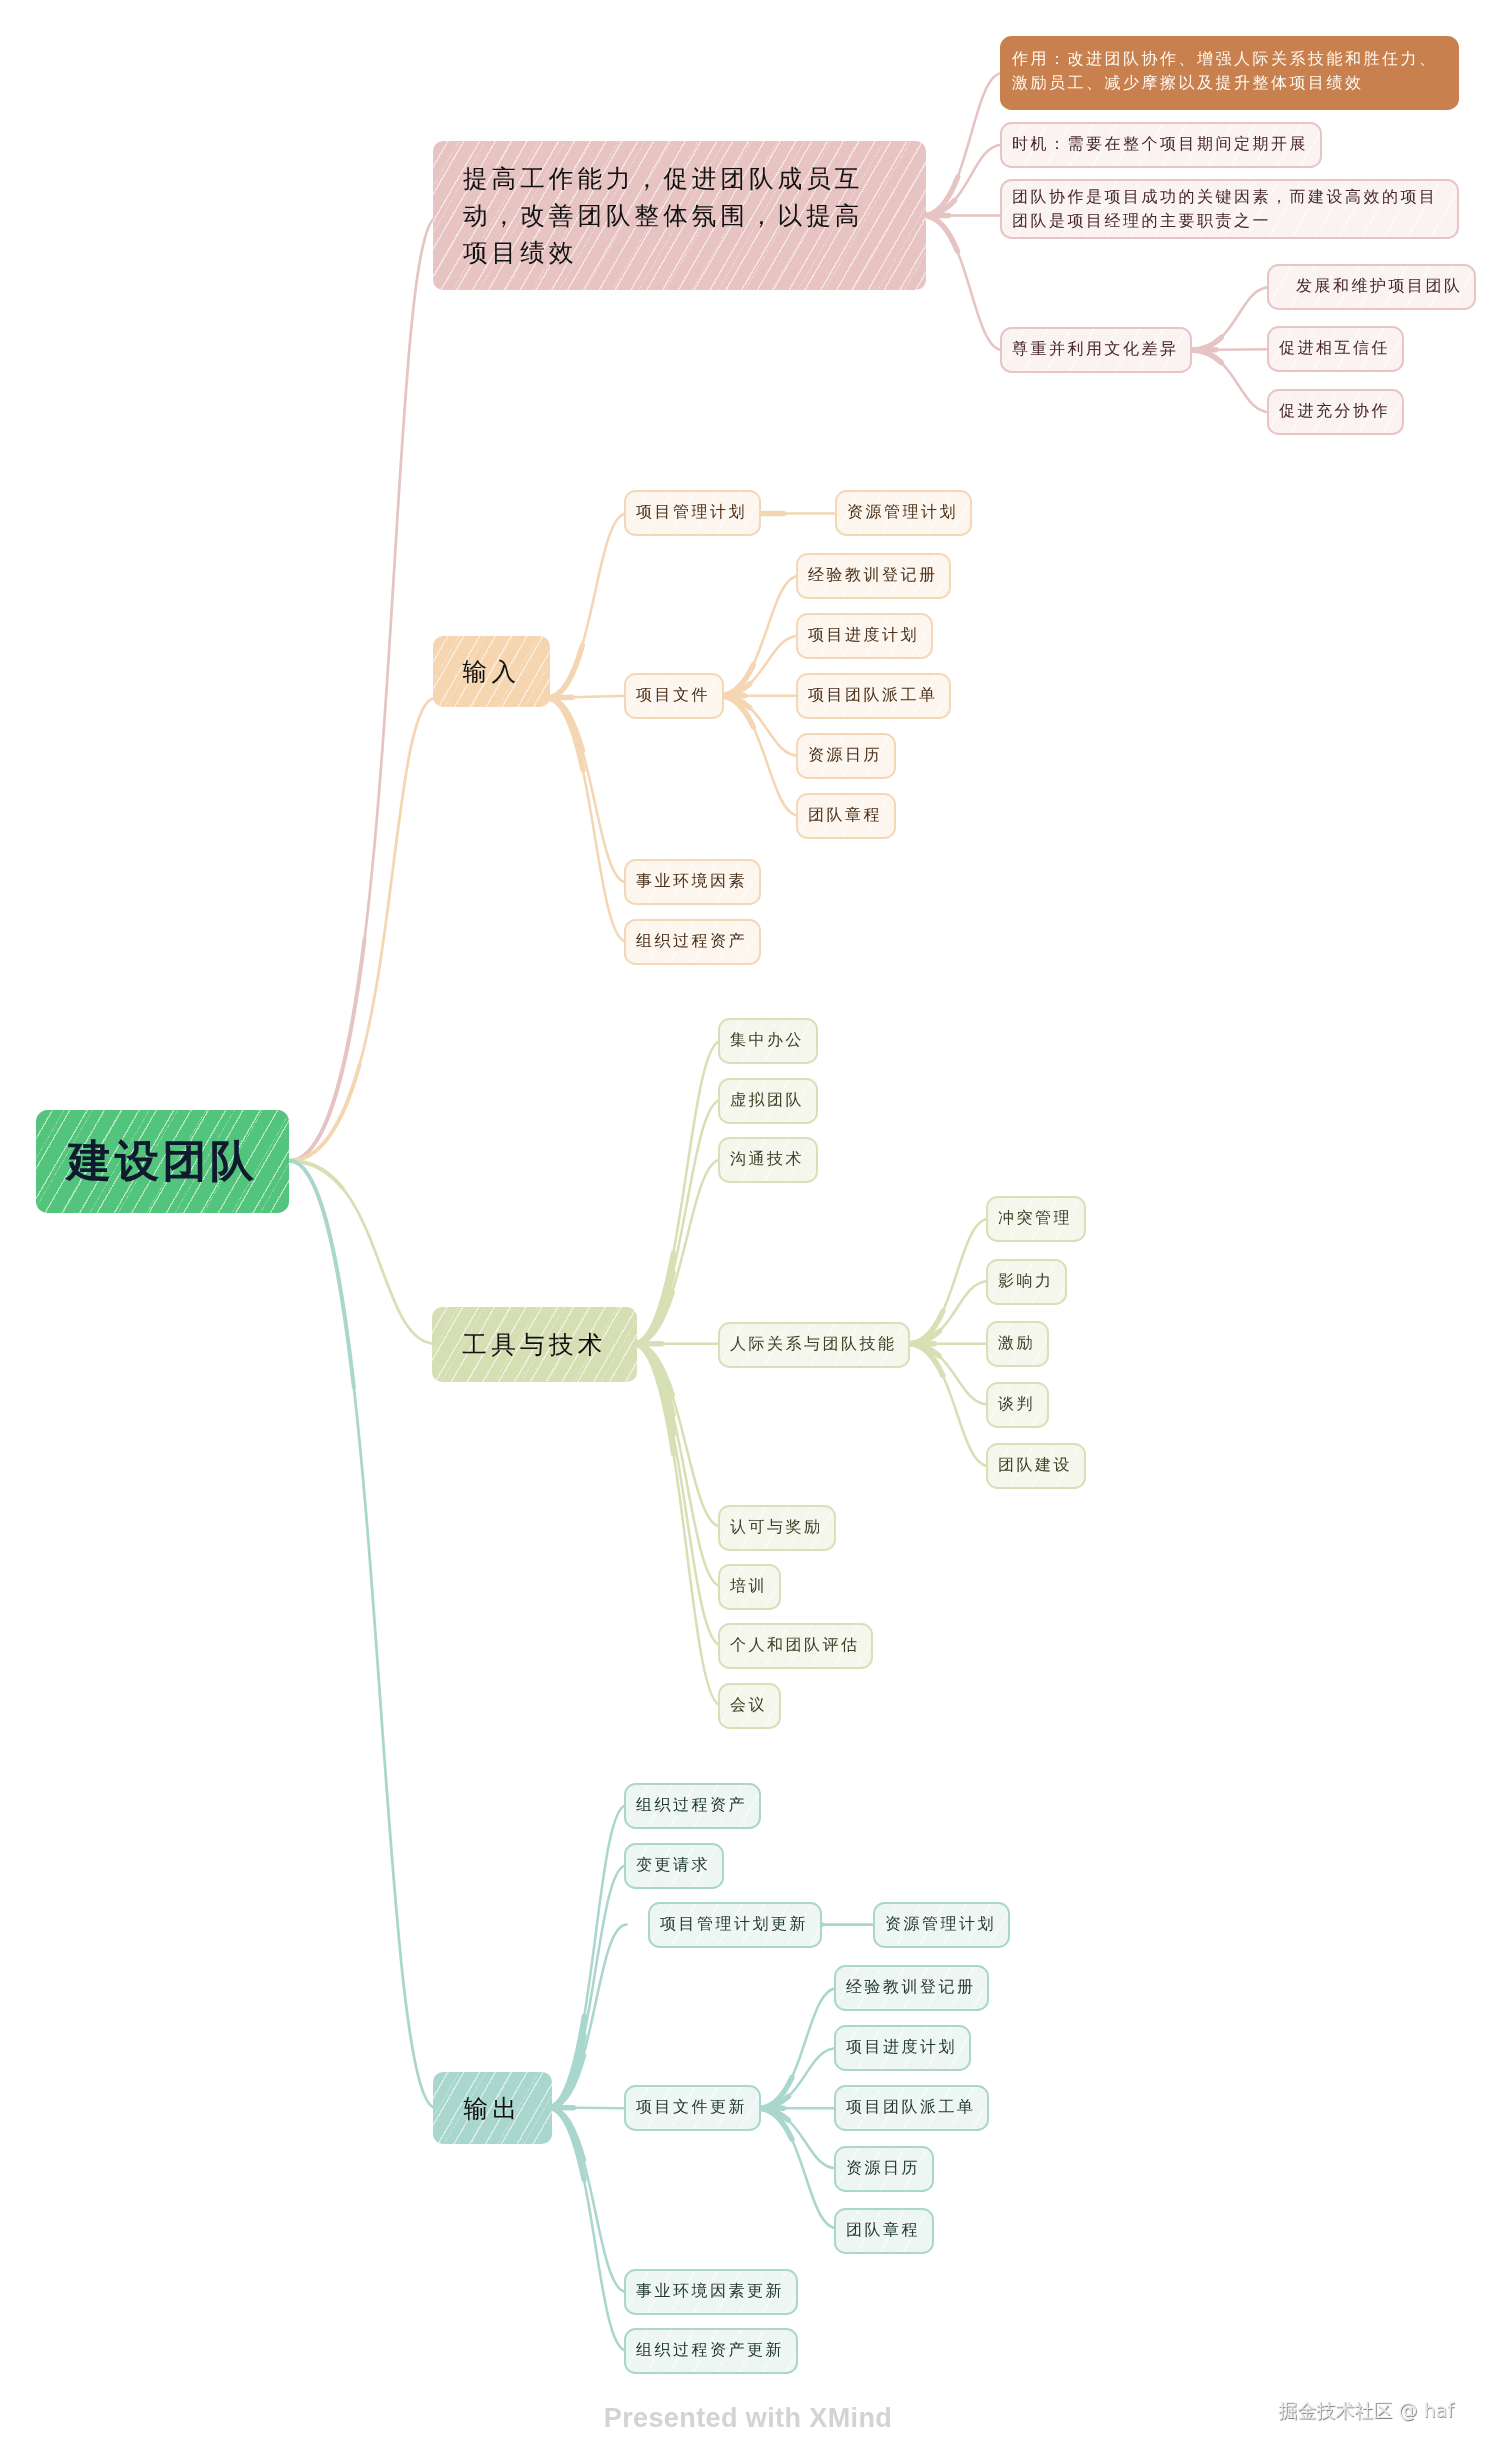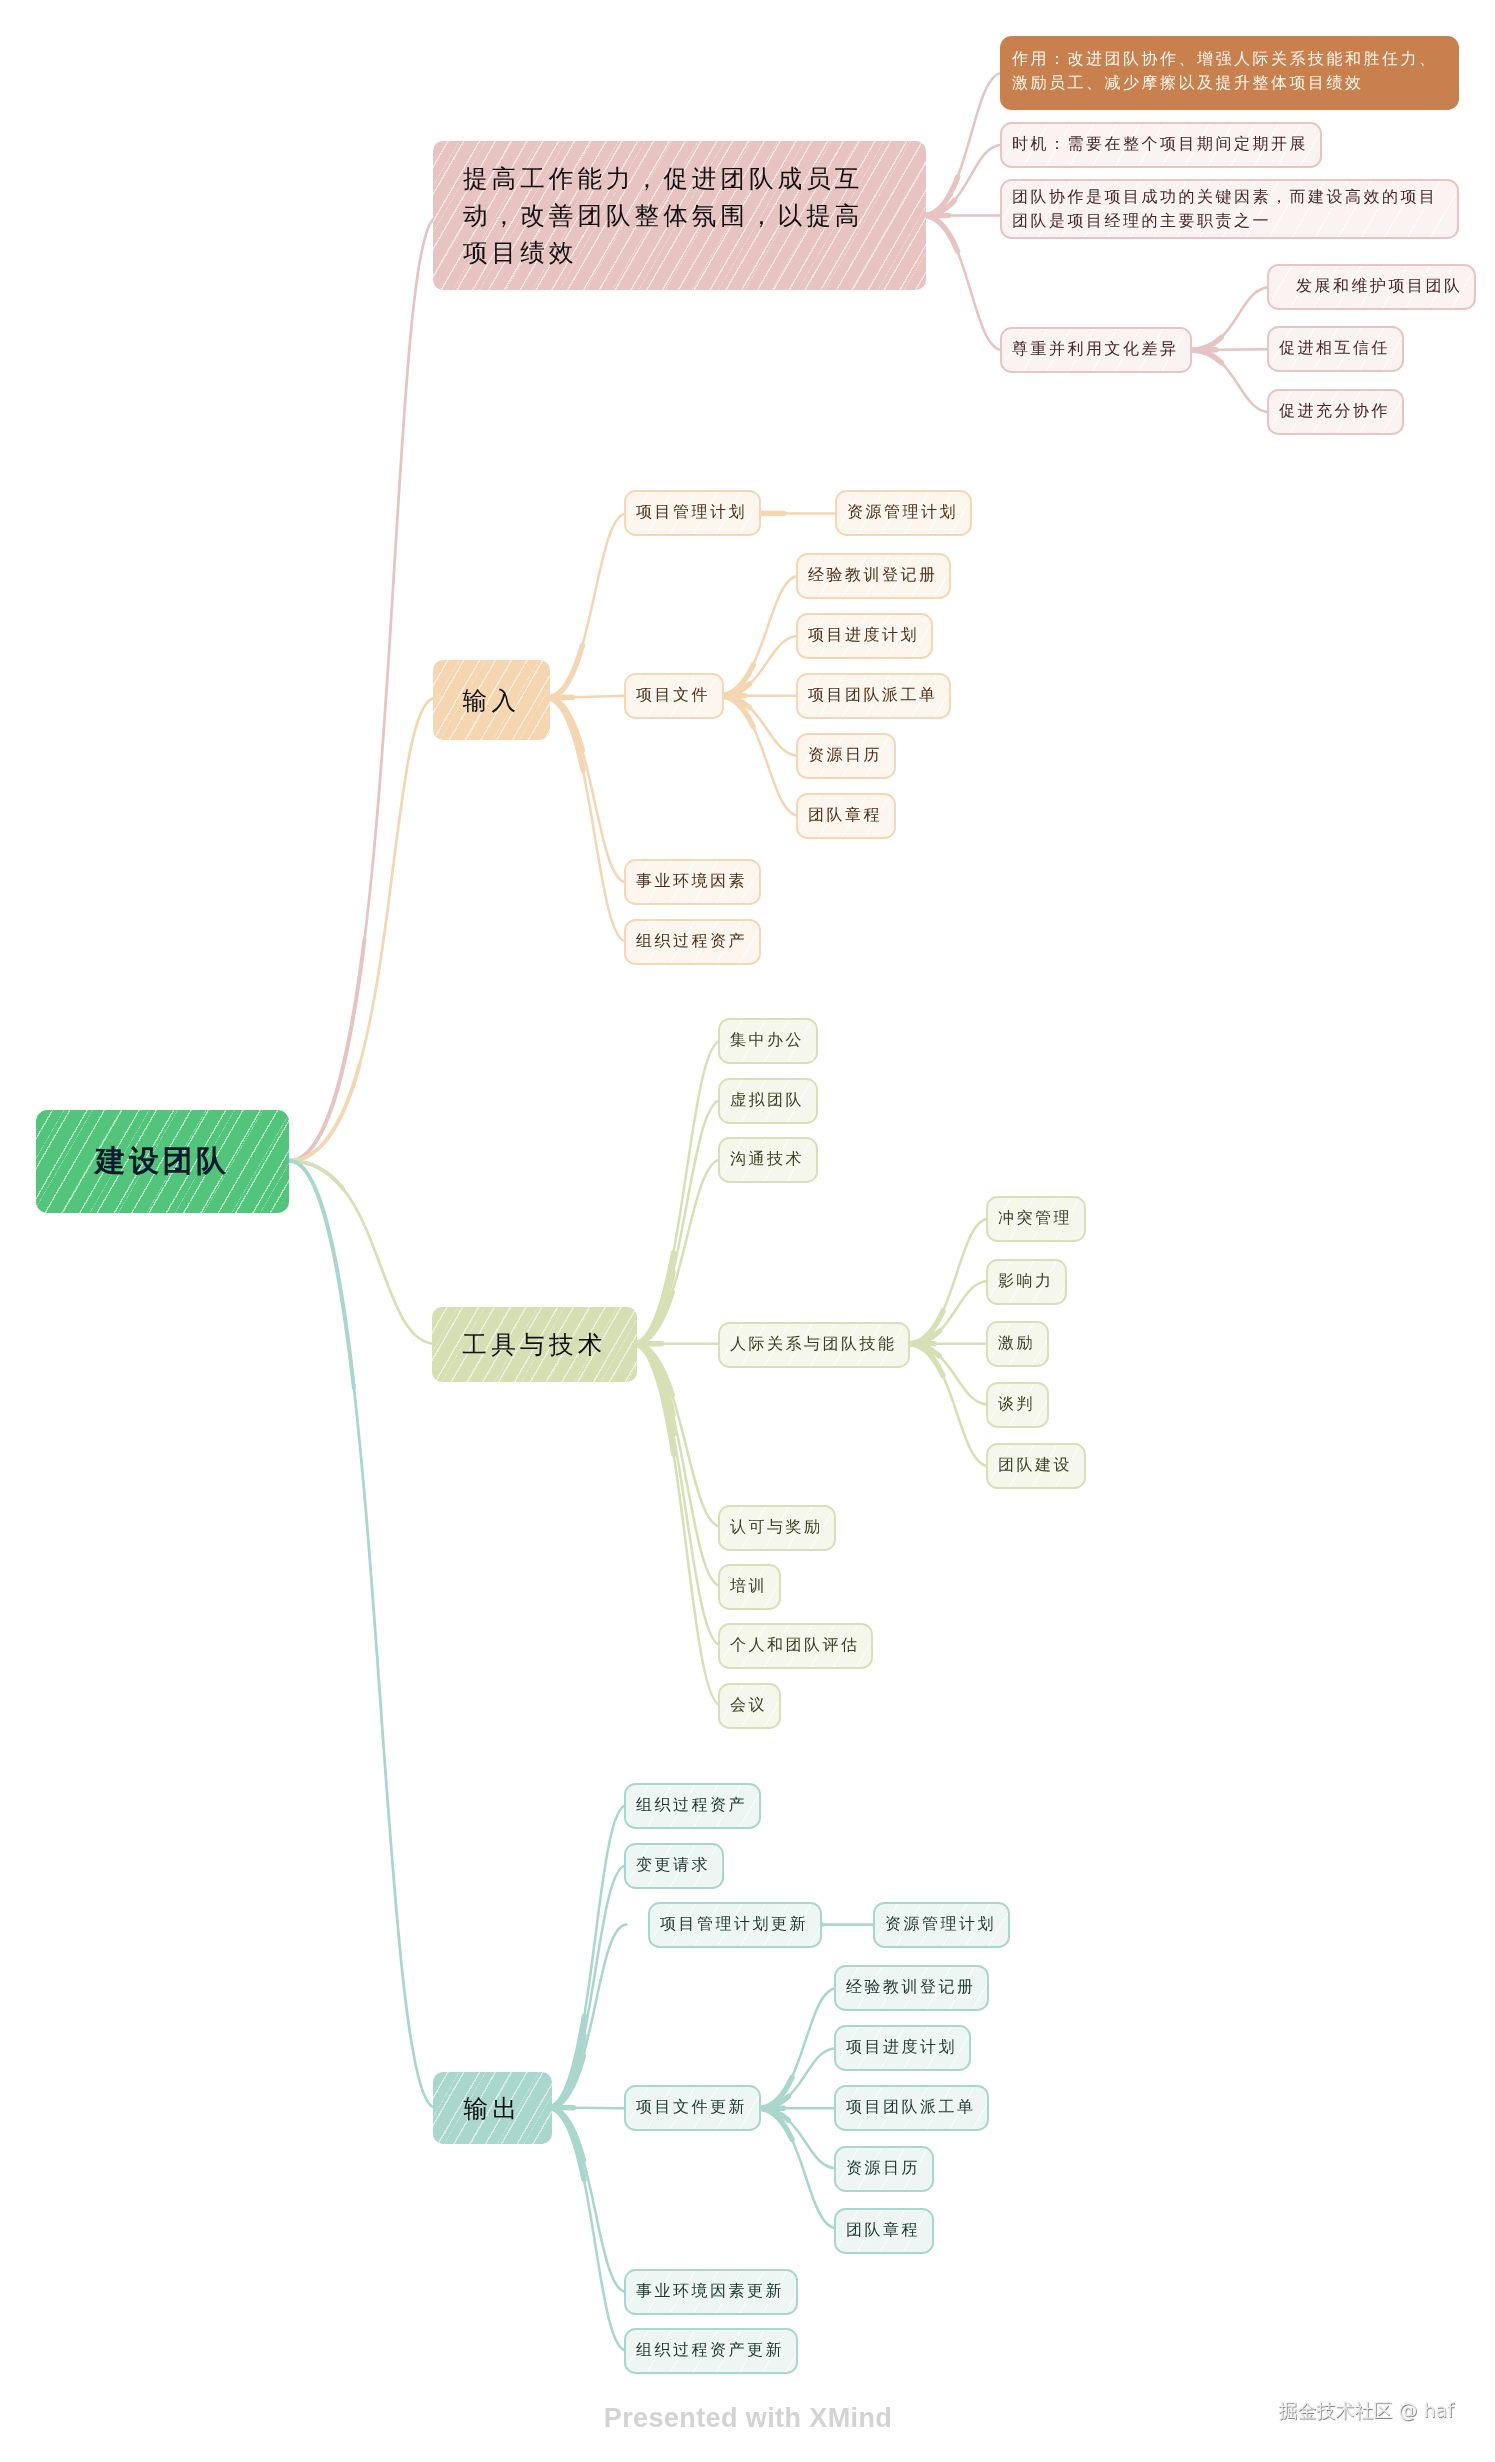--- a/index.html
+++ b/index.html
@@ -19,21 +19,21 @@
     .ln-teal { stroke: #a9d6cd; }
 
     .root {
       position: absolute; left: 36px; top: 1110px; width: 253px; height: 103px;
       box-sizing: border-box; border-radius: 11.6px;
       background-color: #52c47b;
       background-image:
         repeating-linear-gradient(120deg, rgba(255,255,255,0) 0 13.7px, rgba(255,255,255,.55) 13.7px 15px),
         repeating-linear-gradient(120deg, rgba(255,255,255,0) 0 24px, rgba(255,255,255,.35) 24px 24.6px);
       display: flex; align-items: center; justify-content: center;
-      font-size: 30px; font-weight: bold; letter-spacing: 3.6px; color: #0f1a2e;
+      font-size: 44px; font-weight: bold; letter-spacing: 3.6px; color: #0f1a2e;
       z-index: 2;
       text-align: right;
     }
     .main {
       position: absolute; box-sizing: border-box; border-radius: 10px;
       display: flex; align-items: center; justify-content: center;
       font-size: 24.6px; letter-spacing: 4.3px; color: #111111;
       background-image:
         repeating-linear-gradient(120deg, rgba(255,255,255,0) 0 12.3px, rgba(255,255,255,.55) 12.3px 13.7px),
         repeating-linear-gradient(120deg, rgba(255,255,255,0) 0 22.4px, rgba(255,255,255,.35) 22.4px 23px);
@@ -250,21 +250,21 @@
   <span class="wrap">提高工作能力，促进团队成员互动，改善团队整体氛围，以提高项目绩效</span>
 </div>
 <div class="node multi orange" style="left:1000px;top:36px;width:459px;height:74px;padding-top:9.4px;">作用：改进团队协作、增强人际关系技能和胜任力、激励员工、减少摩擦以及提升整体项目绩效</div>
 <div class="node c-pink" style="left:1000px;top:122px;">时机：需要在整个项目期间定期开展</div>
 <div class="node multi c-pink" style="left:1000px;top:179px;width:459px;height:60px;padding-top:4px;">团队协作是项目成功的关键因素，而建设高效的项目团队是项目经理的主要职责之一</div>
 <div class="node c-pink" style="left:1000px;top:327px;">尊重并利用文化差异</div>
 <div class="node c-pink" style="left:1267px;top:264px;padding-left:27px;">发展和维护项目团队</div>
 <div class="node c-pink" style="left:1267px;top:326px;">促进相互信任</div>
 <div class="node c-pink" style="left:1267px;top:389px;">促进充分协作</div>
 
-<div class="main peach" style="left:433px;top:660px;width:117px;height:80px;">输入</div>
+<div class="main peach" style="left:433px;top:636px;width:117px;height:71px;">输入</div>
 <div class="node c-peach" style="left:624px;top:490px;">项目管理计划</div>
 <div class="node c-peach" style="left:835px;top:490px;">资源管理计划</div>
 <div class="node c-peach" style="left:624px;top:673px;">项目文件</div>
 <div class="node c-peach" style="left:796px;top:553px;">经验教训登记册</div>
 <div class="node c-peach" style="left:796px;top:613px;">项目进度计划</div>
 <div class="node c-peach" style="left:796px;top:673px;">项目团队派工单</div>
 <div class="node c-peach" style="left:796px;top:733px;">资源日历</div>
 <div class="node c-peach" style="left:796px;top:793px;">团队章程</div>
 <div class="node c-peach" style="left:624px;top:859px;">事业环境因素</div>
 <div class="node c-peach" style="left:624px;top:919px;">组织过程资产</div>

